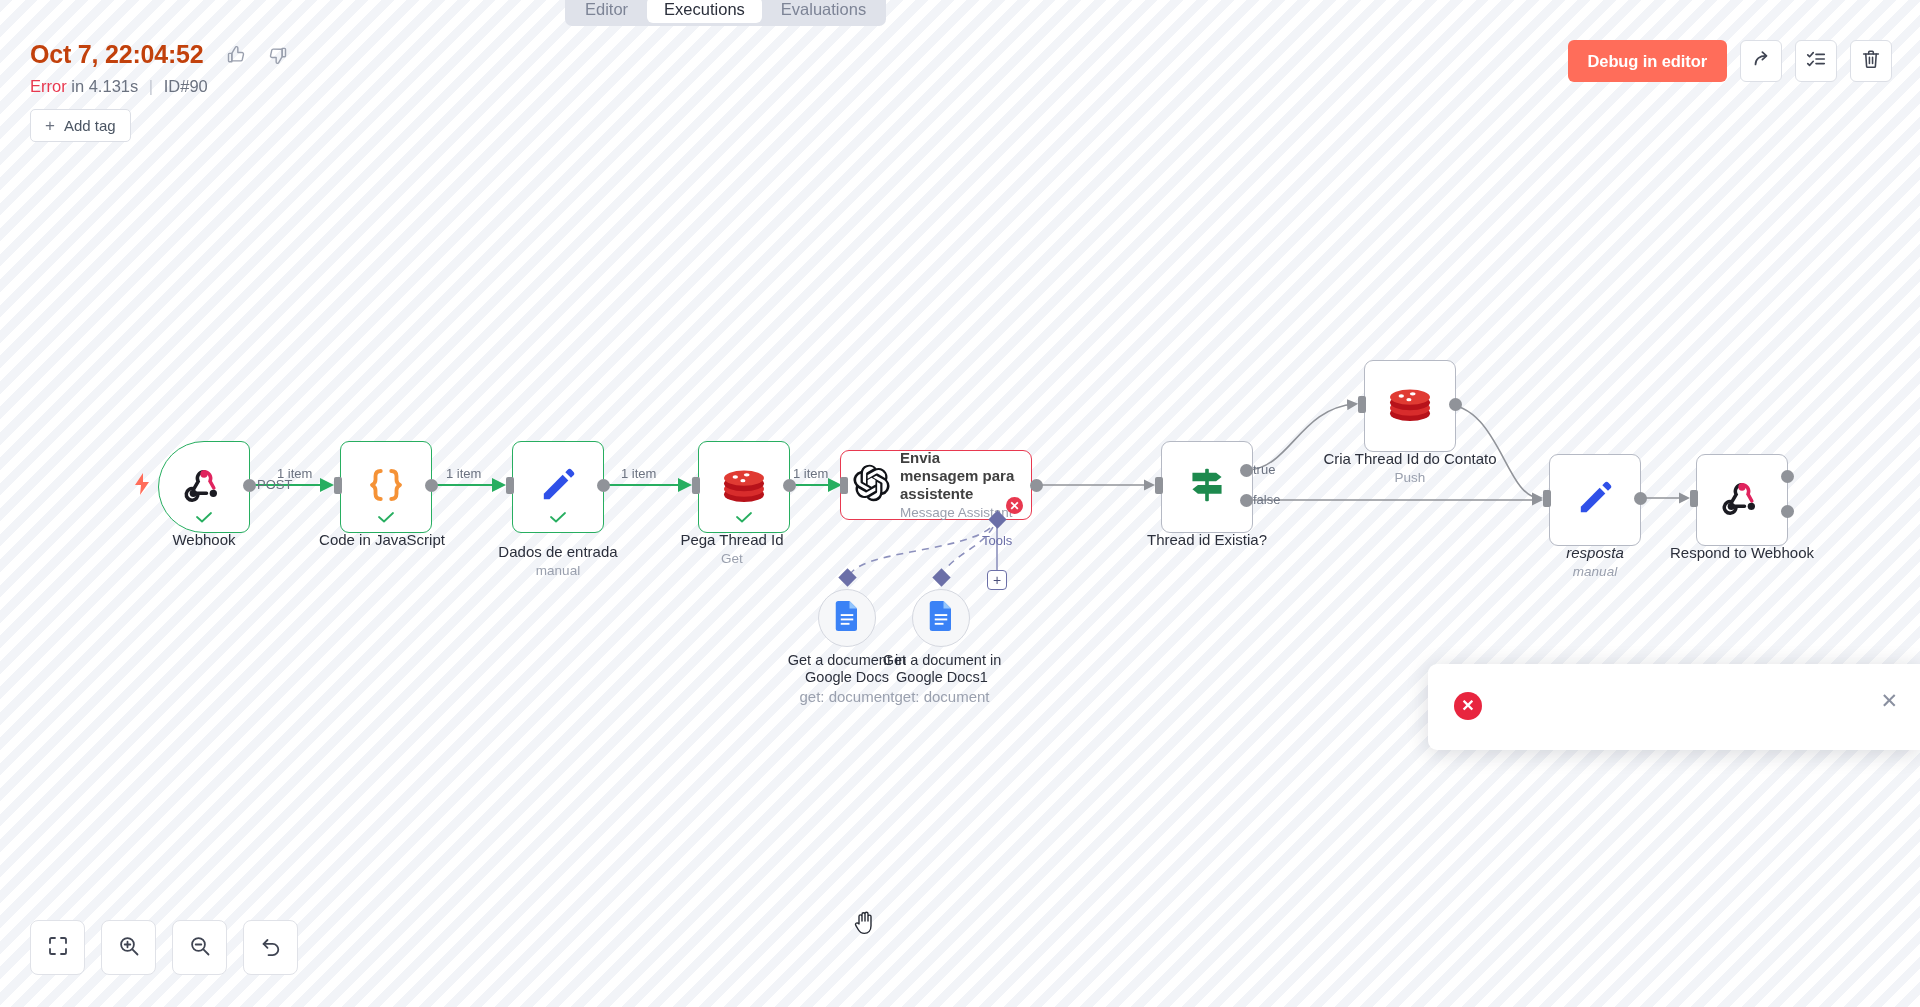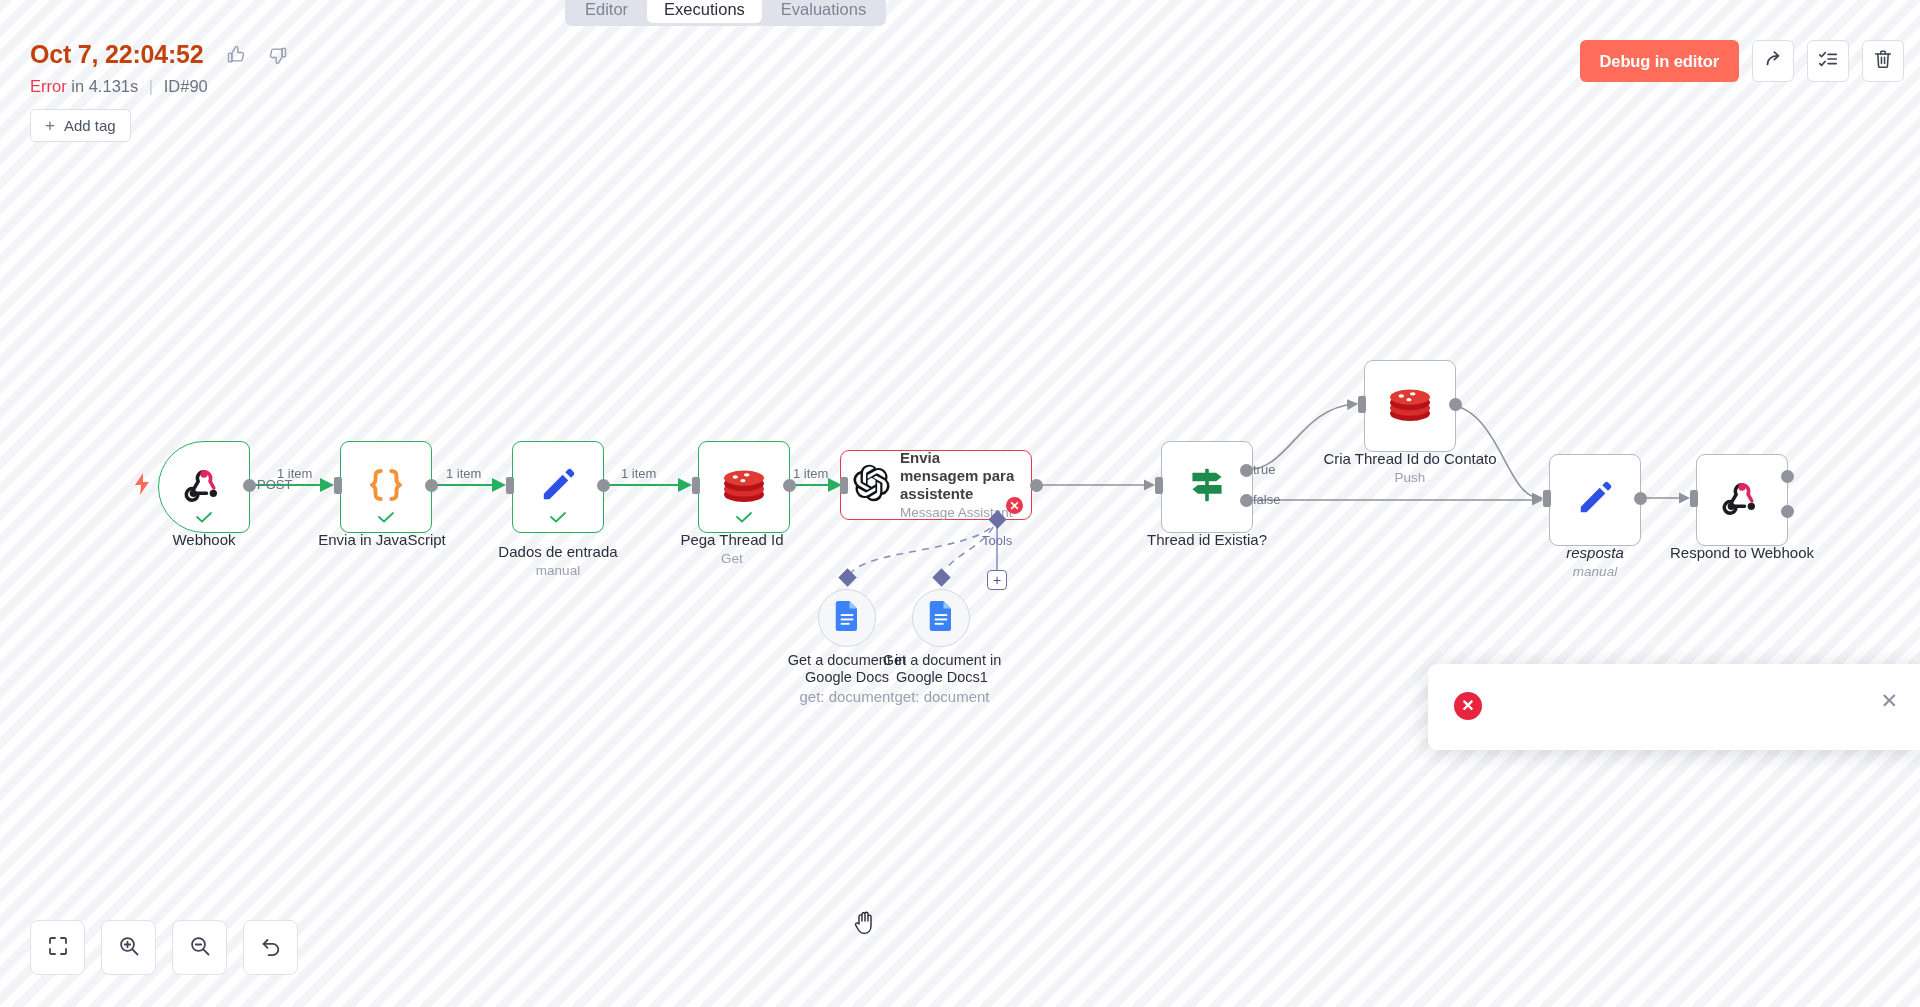--- a/index.html
+++ b/index.html
@@ -82,21 +82,21 @@
     height: 33px; padding: 0 14px;
     background: #ffffff;
     border: 1px solid #dcdfe6;
     border-radius: 5px;
     font-size: 15px; color: #4b5costs; color: #4b5563;
     cursor: pointer;
   }
   #add-tag .plus { font-size: 17px; color: #6b7280; line-height: 1; }
 
   #header-right {
-    position: absolute; right: 16px; top: 14px;
+    position: absolute; right: 28px; top: 14px;
     display: flex; align-items: center; gap: 13px;
     pointer-events: auto;
   }
   #debug-btn {
     background: #ff6d5a;
     color: #ffffff;
     border: none;
     border-radius: 6px;
     height: 42px;
     padding: 0 20px;
@@ -354,21 +354,21 @@
       </svg>
     </span>
     <span class="tick">
       <svg width="16" height="11" viewBox="0 0 16 11">
           <path d="M1 5 L6 9.5 L15 1" fill="none" stroke="#27ae60" stroke-width="1.8" stroke-linecap="round" stroke-linejoin="round"></path>
         </svg>
     </span>
   </div>
   <div class="dot" style="left:425px;top:479px;"></div>
   <div class="node-label" style="left:292px;top:531px;">
-    <span>Envia in JavaScript</span>
+    <span>Code in JavaScript</span>
   </div>
   <div class="edge-label" style="left:446px;top:466px;">1 item</div>
 
   <div class="inport" style="left:506px;top:477px;"></div>
   <div class="node ok" style="left:512px;top:441px;">
     <span>
       <svg width="40" height="40" viewBox="0 0 24 24" fill="#2f50e8">
         <path d="M3.5 17.2 L14.8 5.9 l3.4 3.4 L6.9 20.6 H3.5 Z"></path>
         <path d="M16.4 4.3 l1.4-1.4a1.6 1.6 0 0 1 2.3 0l1.1 1.1a1.6 1.6 0 0 1 0 2.3l-1.4 1.4 Z"></path>
       </svg>

